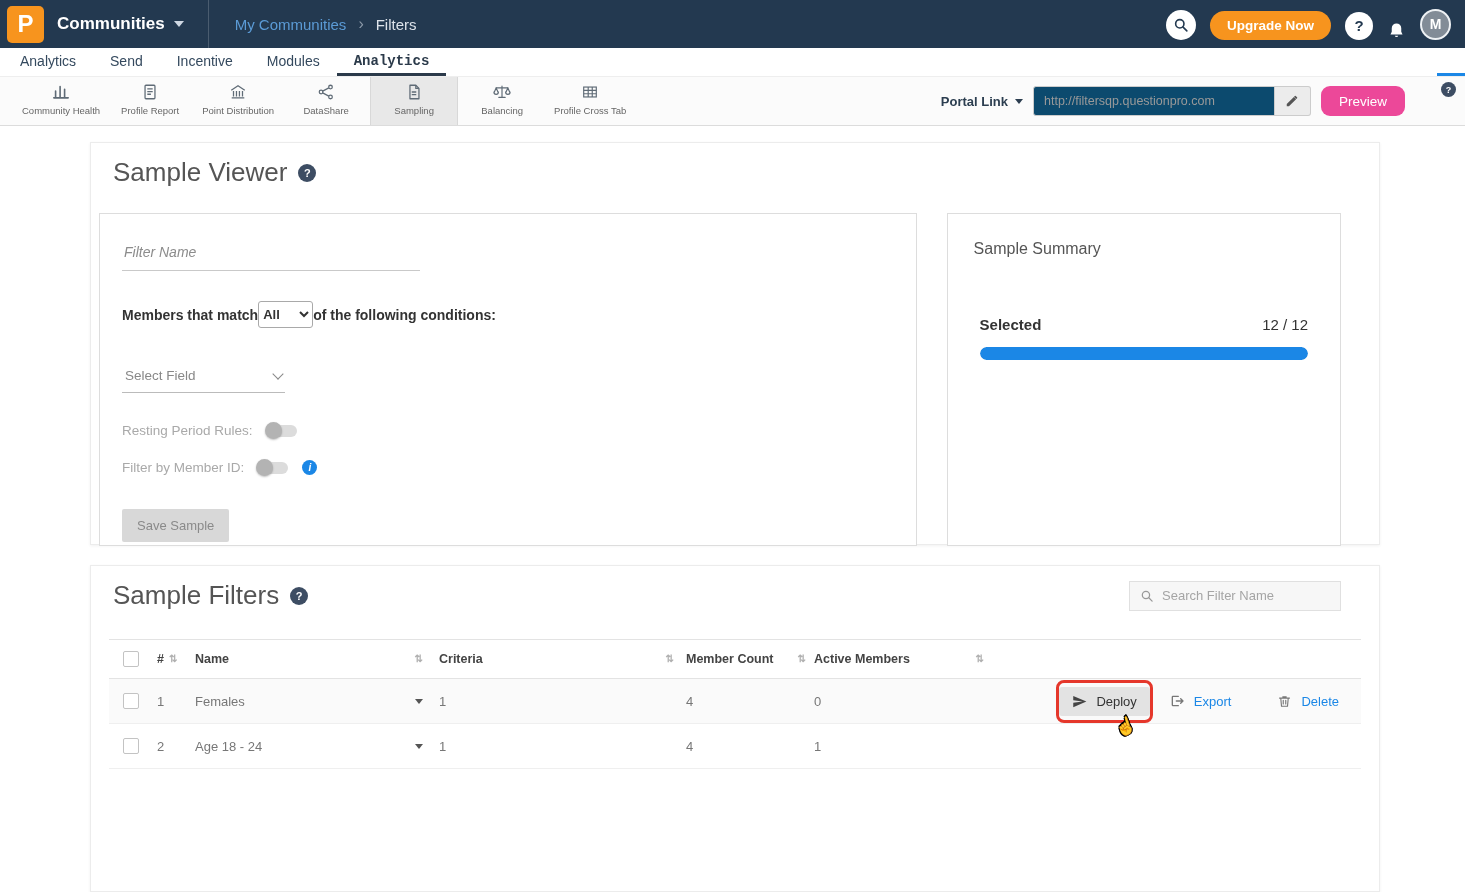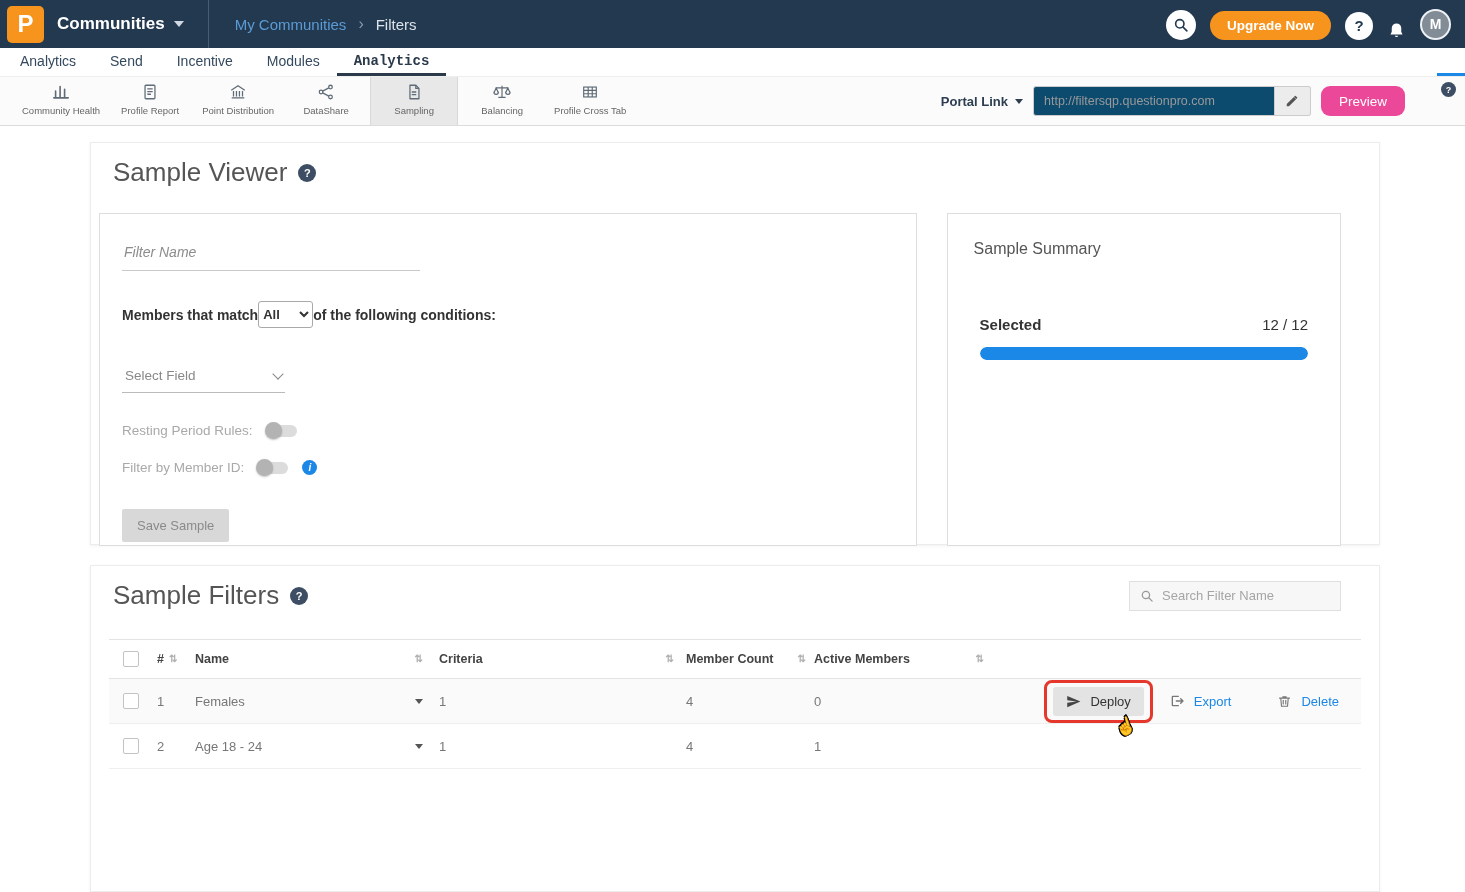--- a/index.html
+++ b/index.html
@@ -136,21 +136,21 @@
   .c-name { width:244px; justify-content:space-between; padding-right:16px; }
   .c-crit { width:247px; justify-content:space-between; padding-right:12px; }
   .c-member { width:128px; gap:24px; }
   .c-active { width:178px; justify-content:space-between; padding-right:8px; }
   .c-actions { flex:1; justify-content:flex-end; padding-right:22px; position:relative; }
   .checkbox { width:16px; height:16px; border:1px solid #c3c3c3; border-radius:2px; background:#fff; cursor:pointer; }
   .sort { font-size:10px; color:#b0b0b0; cursor:pointer; line-height:1; }
   .name-caret { width:0; height:0; border-left:4.5px solid transparent; border-right:4.5px solid transparent;
     border-top:5.5px solid #555; cursor:pointer; }
 
-  .deploy-highlight { border:3px solid #e5372b; border-radius:8px; padding:4px 6px; position:relative;
+  .deploy-highlight { border:3px solid #e5372b; border-radius:8px; padding:4px 0; position:relative;
     display:flex; align-items:center; }
   .deploy-btn { background:#e3e3e3; border-radius:3px; padding:7px 13px; display:flex; align-items:center;
     gap:9px; font-size:13px; color:#333; }
   .deploy-btn .picon { color:#444; display:flex; }
   .hand-cursor { position:absolute; right:14px; bottom:-17px; font-size:17px; transform:rotate(-18deg);
     color:#fff; text-shadow:1px 1px 0 #000, -1px -1px 0 #000, 1px -1px 0 #000, -1px 1px 0 #000; }
   .link-btn { display:flex; align-items:center; gap:9px; font-size:13px; color:#1b87e6; }
   .link-btn .licon { color:#777; display:flex; }
   .export-btn { margin-left:16px; }
   .delete-btn { margin-left:46px; }

